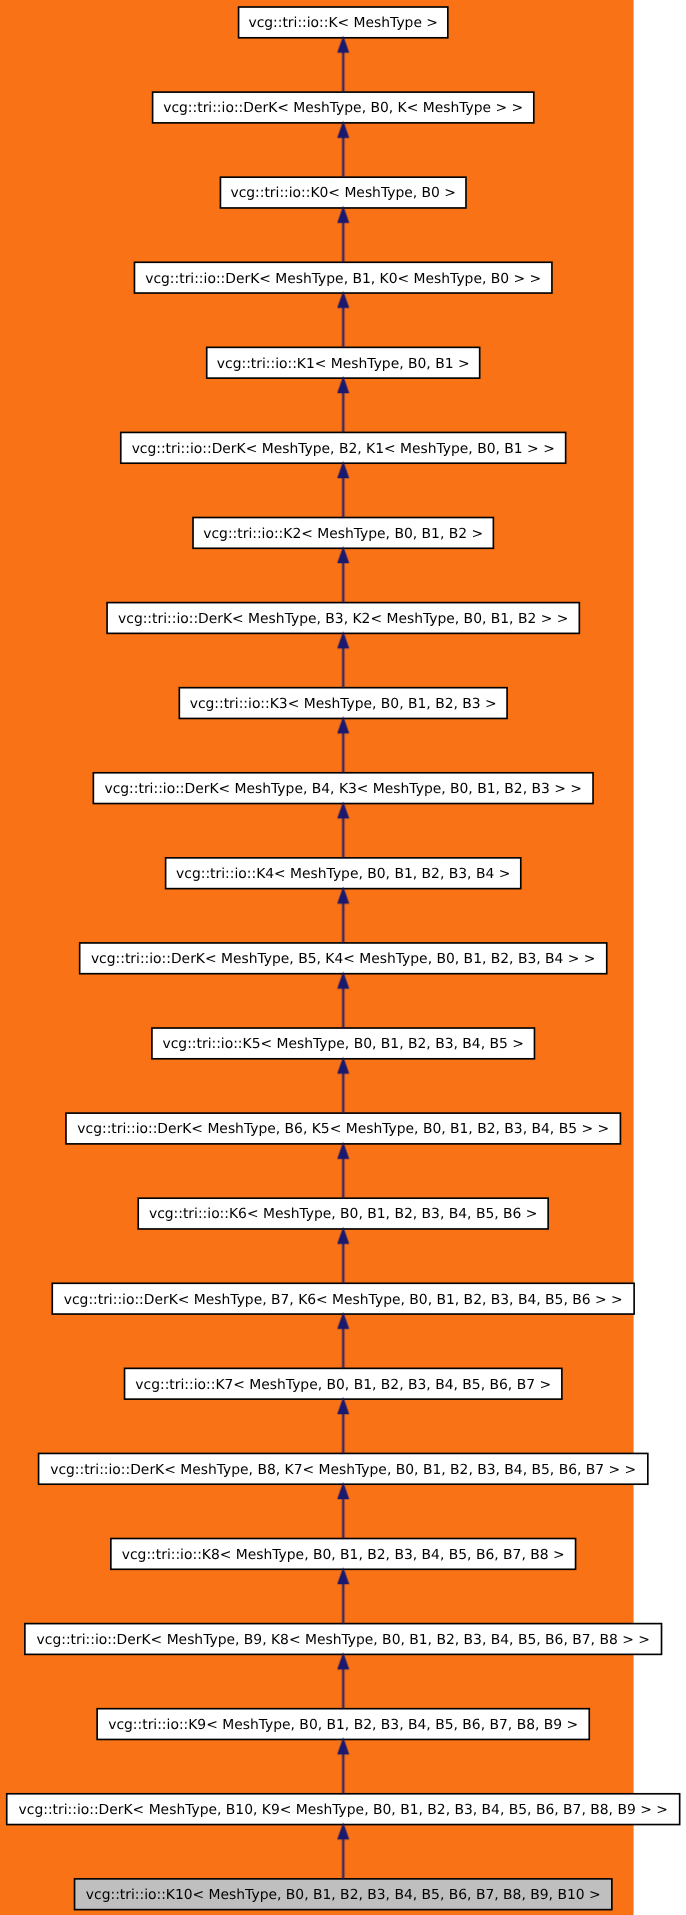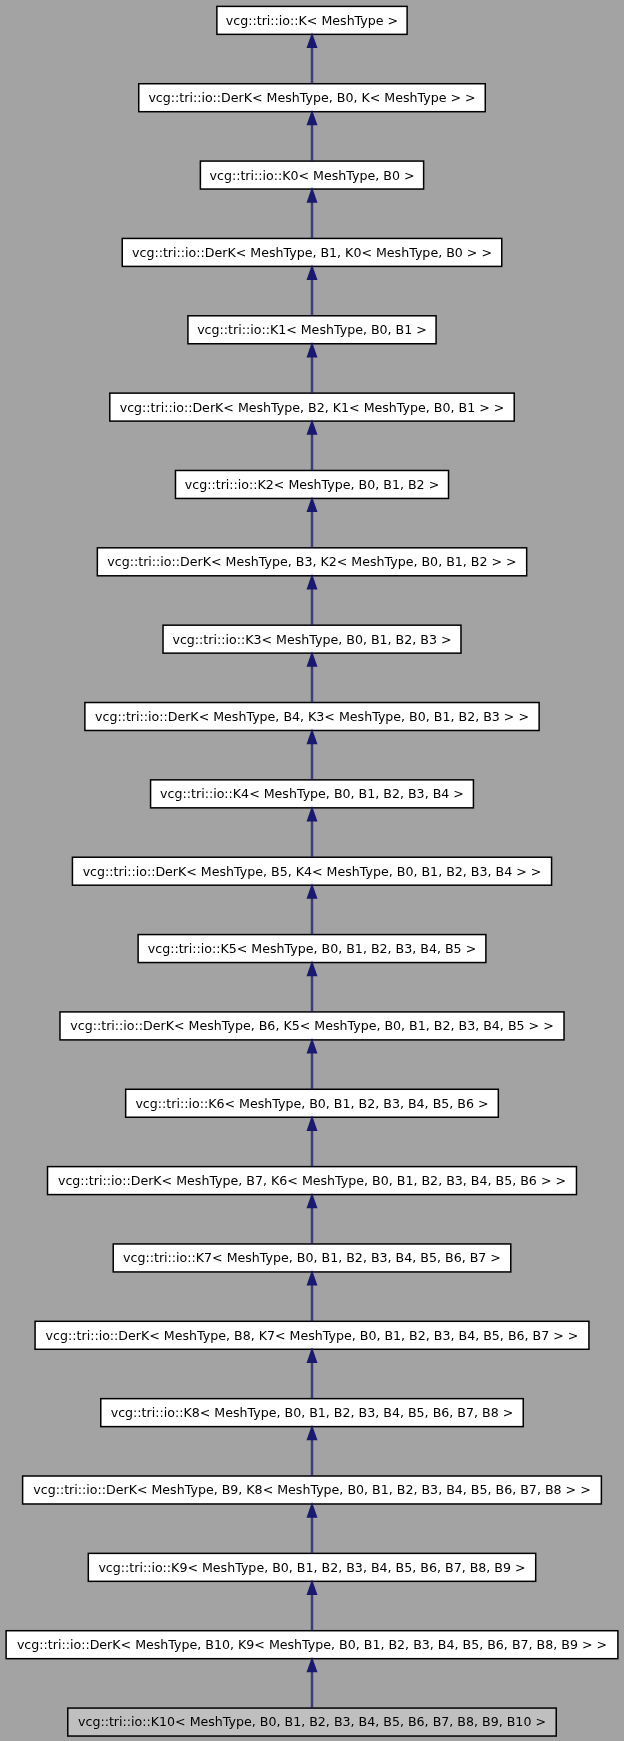--- a/index.html
+++ b/index.html
@@ -1,18 +1,18 @@
 <!DOCTYPE html>
 <html><head>
 <meta charset="utf-8">
 <title>Inheritance graph</title>
 <style>
   html, body { margin:0; padding:0; background:#ffffff; }
   body { width:624px; height:1741px; overflow:hidden; -webkit-font-smoothing:antialiased; }
-  #graph { position:absolute; left:0; top:0; width:624px; height:1741px; background:#a3a3a3; }
+  #graph { position:absolute; left:0; top:0; width:576px; height:1741px; background:#f97316; }
   svg { display:block; }
   .node-box { fill:#ffffff; stroke:#000000; stroke-width:1.5px; }
   .node-box.hl { fill:#bfbfbf; }
   .node-text {
     font-family:"DejaVu Sans", sans-serif;
     -webkit-font-smoothing:antialiased;
     will-change:opacity;
         font-size:12.620px;
     fill:#000000;
     text-anchor:middle;

